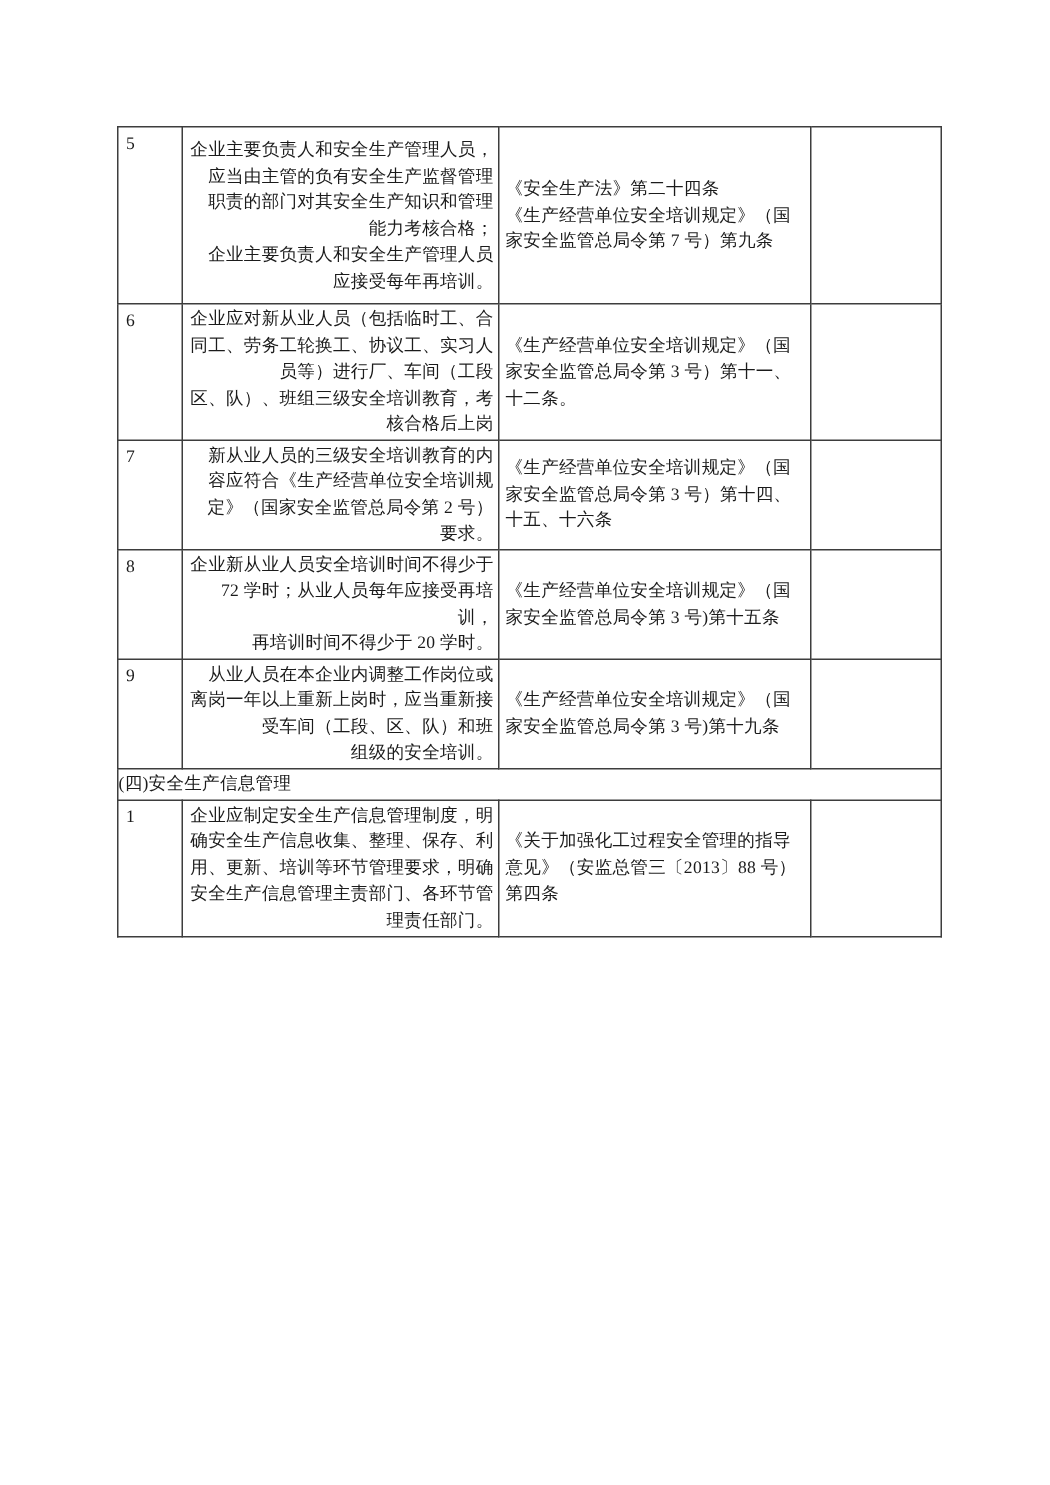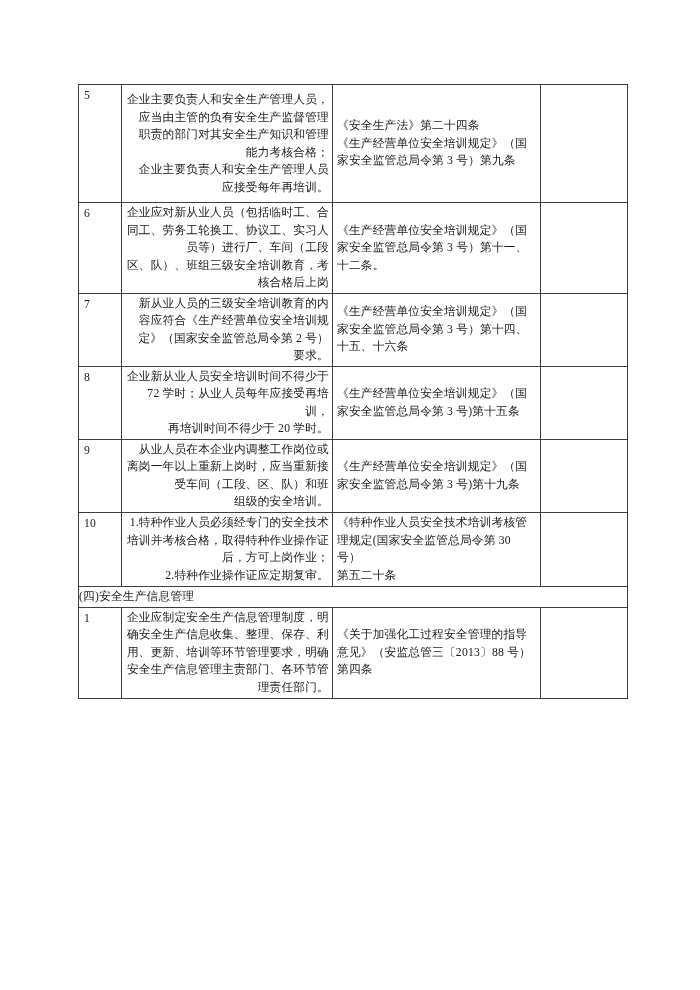--- a/index.html
+++ b/index.html
@@ -44,21 +44,21 @@
     <tr style="height:118px">
       <td class="num">5</td>
       <td class="req">企业主要负责人和安全生产管理人员，
 应当由主管的负有安全生产监督管理
 职责的部门对其安全生产知识和管理
 能力考核合格；
 企业主要负责人和安全生产管理人员
 应接受每年再培训。</td>
       <td class="basis">《安全生产法》第二十四条
 《生产经营单位安全培训规定》（国
-家安全监管总局令第 3 号）第九条</td>
+家安全监管总局令第 7 号）第九条</td>
       <td class="empty"></td>
     </tr>
     <tr style="height:87px">
       <td class="num">6</td>
       <td class="req">企业应对新从业人员（包括临时工、合
 同工、劳务工轮换工、协议工、实习人
 员等）进行厂、车间（工段
 区、队）、班组三级安全培训教育，考
 核合格后上岗</td>
       <td class="basis">《生产经营单位安全培训规定》（国
@@ -89,31 +89,20 @@
     <tr style="height:69px">
       <td class="num">9</td>
       <td class="req">从业人员在本企业内调整工作岗位或
 离岗一年以上重新上岗时，应当重新接
 受车间（工段、区、队）和班
 组级的安全培训。</td>
       <td class="basis">《生产经营单位安全培训规定》（国
 家安全监管总局令第 3 号)第十九条</td>
       <td class="empty"></td>
     </tr>
-    <tr style="height:74px">
-      <td class="num">10</td>
-      <td class="req">1.特种作业人员必须经专门的安全技术
-培训并考核合格，取得特种作业操作证
-后，方可上岗作业；
-2.特种作业操作证应定期复审。</td>
-      <td class="basis">《特种作业人员安全技术培训考核管
-理规定(国家安全监管总局令第 30 号）
-第五二十条</td>
-      <td class="empty"></td>
-    </tr>
     <tr class="sect" style="height:21px">
       <td colspan="4">(四)安全生产信息管理</td>
     </tr>
     <tr style="height:91px">
       <td class="num">1</td>
       <td class="req">企业应制定安全生产信息管理制度，明
 确安全生产信息收集、整理、保存、利
 用、更新、培训等环节管理要求，明确
 安全生产信息管理主责部门、各环节管
 理责任部门。</td>

